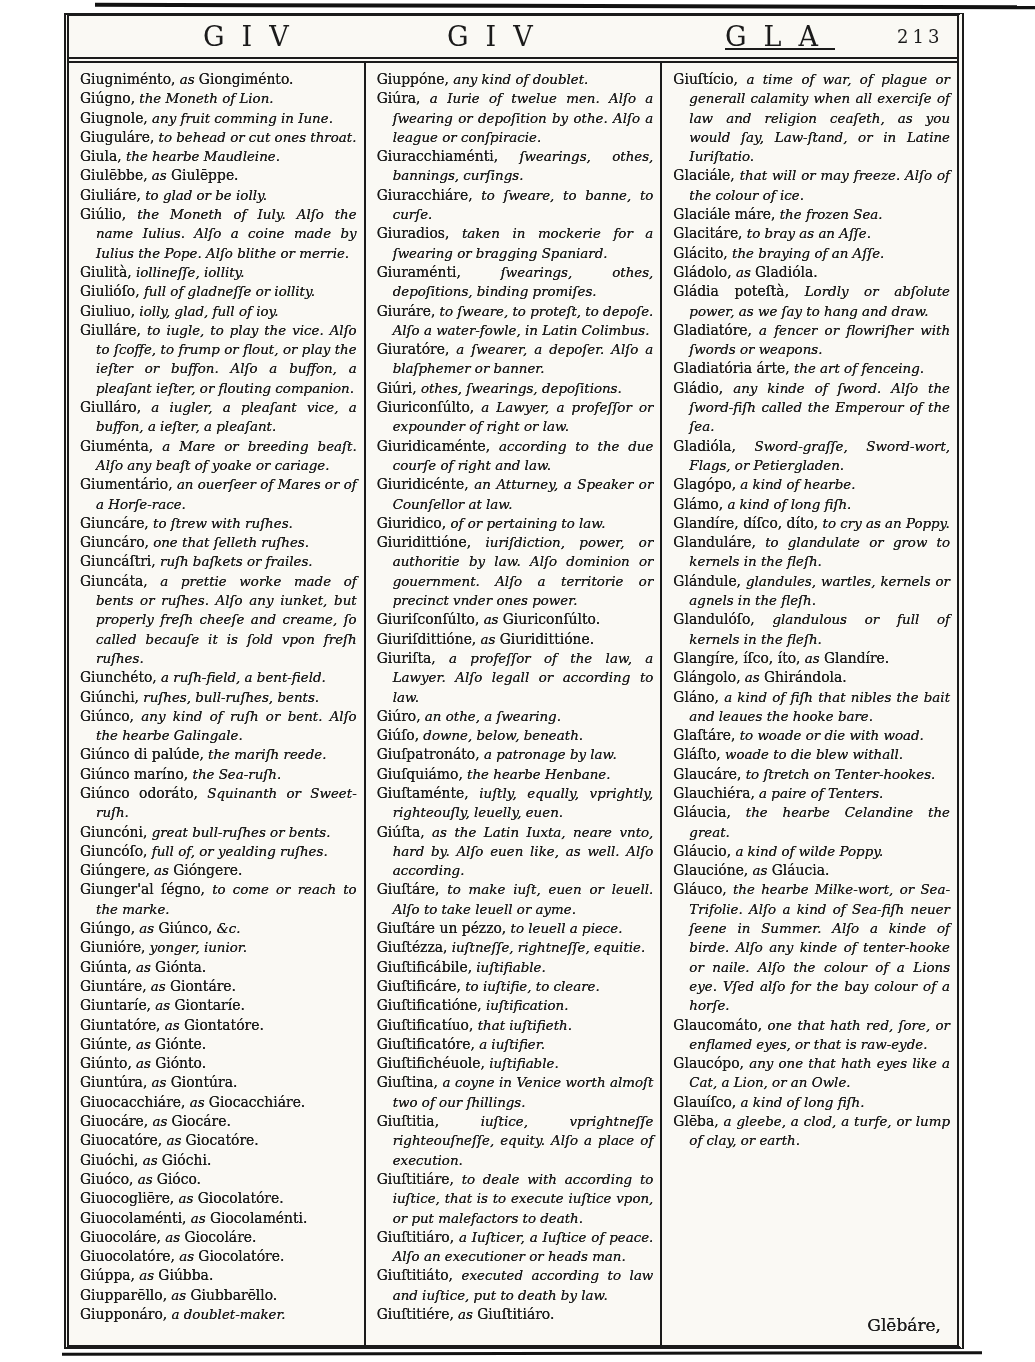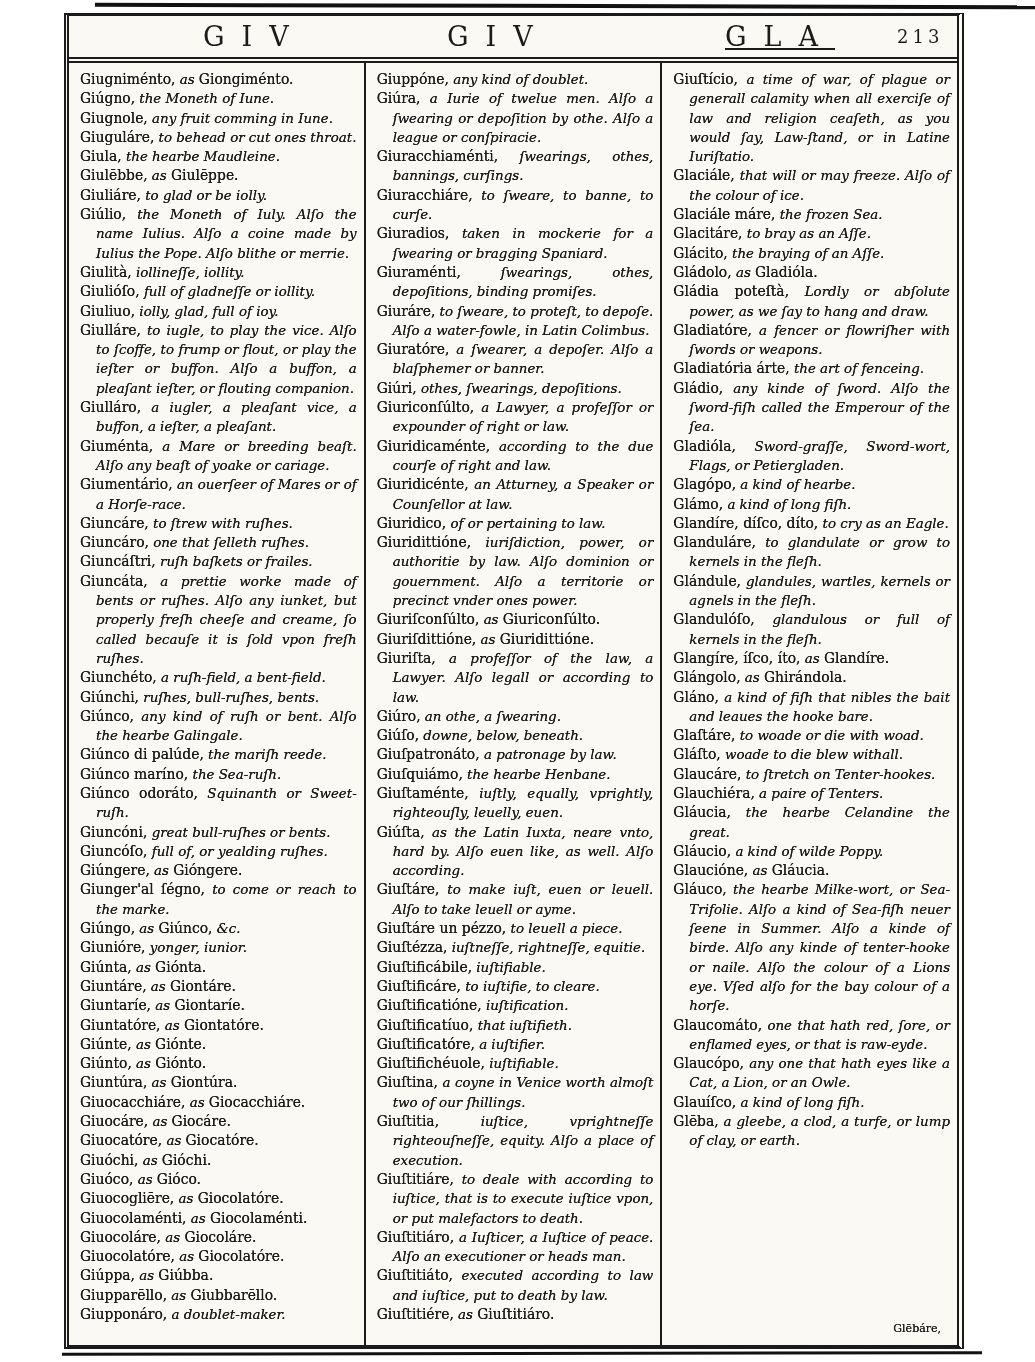--- a/index.html
+++ b/index.html
@@ -67,41 +67,41 @@
     text-align:justify;
     font-size:13.4px;
     line-height:19.3px;
     text-shadow:0 0 0.4px currentColor;
   }
   .entry .r{font-style:normal;font-size:13.9px;}
   .entry .i{font-style:italic;}
   .catchword{
     position:absolute;
     right:16px;bottom:10px;
-    font-size:11px;
+    font-size:17px;
     text-shadow:0 0 0.4px currentColor;
   }
 </style>
 </head>
 <body>
 
 <div class="scan-edge edge-top"></div>
 <div class="scan-edge edge-bottom"></div>
 
 <div class="frame">
   <div class="header">
     <span class="guide g1">GIV</span>
     <span class="guide g2">GIV</span>
     <span class="guide g3">GLA</span>
     <span class="pagenum">213</span>
   </div>
   <div class="cols">
     <div class="col sep">
         <p class="entry"><span class="r">Giugniménto,</span><span class="i"> as </span><span class="r">Giongiménto.</span></p>
-        <p class="entry"><span class="r">Giúgno,</span><span class="i"> the Moneth of Iune.</span></p>
+        <p class="entry"><span class="r">Giúgno,</span><span class="i"> the Moneth of Lion.</span></p>
         <p class="entry"><span class="r">Giugnole,</span><span class="i"> any fruit comming in Iune.</span></p>
         <p class="entry"><span class="r">Giuguláre,</span><span class="i"> to behead or cut ones throat.</span></p>
         <p class="entry"><span class="r">Giula,</span><span class="i"> the hearbe Maudleine.</span></p>
         <p class="entry"><span class="r">Giulēbbe,</span><span class="i"> as </span><span class="r">Giulēppe.</span></p>
         <p class="entry"><span class="r">Giuliáre,</span><span class="i"> to glad or be iolly.</span></p>
         <p class="entry"><span class="r">Giúlio,</span><span class="i"> the Moneth of Iuly. Alſo the name Iulius. Alſo a coine made by Iulius the Pope. Alſo blithe or merrie.</span></p>
         <p class="entry"><span class="r">Giulità,</span><span class="i"> iollineſſe, iollity.</span></p>
         <p class="entry"><span class="r">Giulióſo,</span><span class="i"> full of gladneſſe or iollity.</span></p>
         <p class="entry"><span class="r">Giuliuo,</span><span class="i"> iolly, glad, full of ioy.</span></p>
         <p class="entry"><span class="r">Giulláre,</span><span class="i"> to iugle, to play the vice. Alſo to ſcoffe, to frump or flout, or play the ieſter or buffon. Alſo a buffon, a pleaſant ieſter, or flouting companion.</span></p>
@@ -191,21 +191,21 @@
         <p class="entry"><span class="r">Glacitáre,</span><span class="i"> to bray as an Aſſe.</span></p>
         <p class="entry"><span class="r">Glácito,</span><span class="i"> the braying of an Aſſe.</span></p>
         <p class="entry"><span class="r">Gládolo,</span><span class="i"> as </span><span class="r">Gladióla.</span></p>
         <p class="entry"><span class="r">Gládia poteſtà,</span><span class="i"> Lordly or abſolute power, as we ſay to hang and draw.</span></p>
         <p class="entry"><span class="r">Gladiatóre,</span><span class="i"> a fencer or flowriſher with ſwords or weapons.</span></p>
         <p class="entry"><span class="r">Gladiatória árte,</span><span class="i"> the art of fenceing.</span></p>
         <p class="entry"><span class="r">Gládio,</span><span class="i"> any kinde of ſword. Alſo the ſword-fiſh called the Emperour of the ſea.</span></p>
         <p class="entry"><span class="r">Gladióla,</span><span class="i"> Sword-graſſe, Sword-wort, Flags, or Petiergladen.</span></p>
         <p class="entry"><span class="r">Glagópo,</span><span class="i"> a kind of hearbe.</span></p>
         <p class="entry"><span class="r">Glámo,</span><span class="i"> a kind of long fiſh.</span></p>
-        <p class="entry"><span class="r">Glandíre, díſco, díto,</span><span class="i"> to cry as an Eagle.</span></p>
+        <p class="entry"><span class="r">Glandíre, díſco, díto,</span><span class="i"> to cry as an Poppy.</span></p>
         <p class="entry"><span class="r">Glanduláre,</span><span class="i"> to glandulate or grow to kernels in the fleſh.</span></p>
         <p class="entry"><span class="r">Glándule,</span><span class="i"> glandules, wartles, kernels or agnels in the fleſh.</span></p>
         <p class="entry"><span class="r">Glandulóſo,</span><span class="i"> glandulous or full of kernels in the fleſh.</span></p>
         <p class="entry"><span class="r">Glangíre, íſco, íto,</span><span class="i"> as </span><span class="r">Glandíre.</span></p>
         <p class="entry"><span class="r">Glángolo,</span><span class="i"> as </span><span class="r">Ghirándola.</span></p>
         <p class="entry"><span class="r">Gláno,</span><span class="i"> a kind of fiſh that nibles the bait and leaues the hooke bare.</span></p>
         <p class="entry"><span class="r">Glaſtáre,</span><span class="i"> to woade or die with woad.</span></p>
         <p class="entry"><span class="r">Gláſto,</span><span class="i"> woade to die blew withall.</span></p>
         <p class="entry"><span class="r">Glaucáre,</span><span class="i"> to ſtretch on Tenter-hookes.</span></p>
         <p class="entry"><span class="r">Glauchiéra,</span><span class="i"> a paire of Tenters.</span></p>

